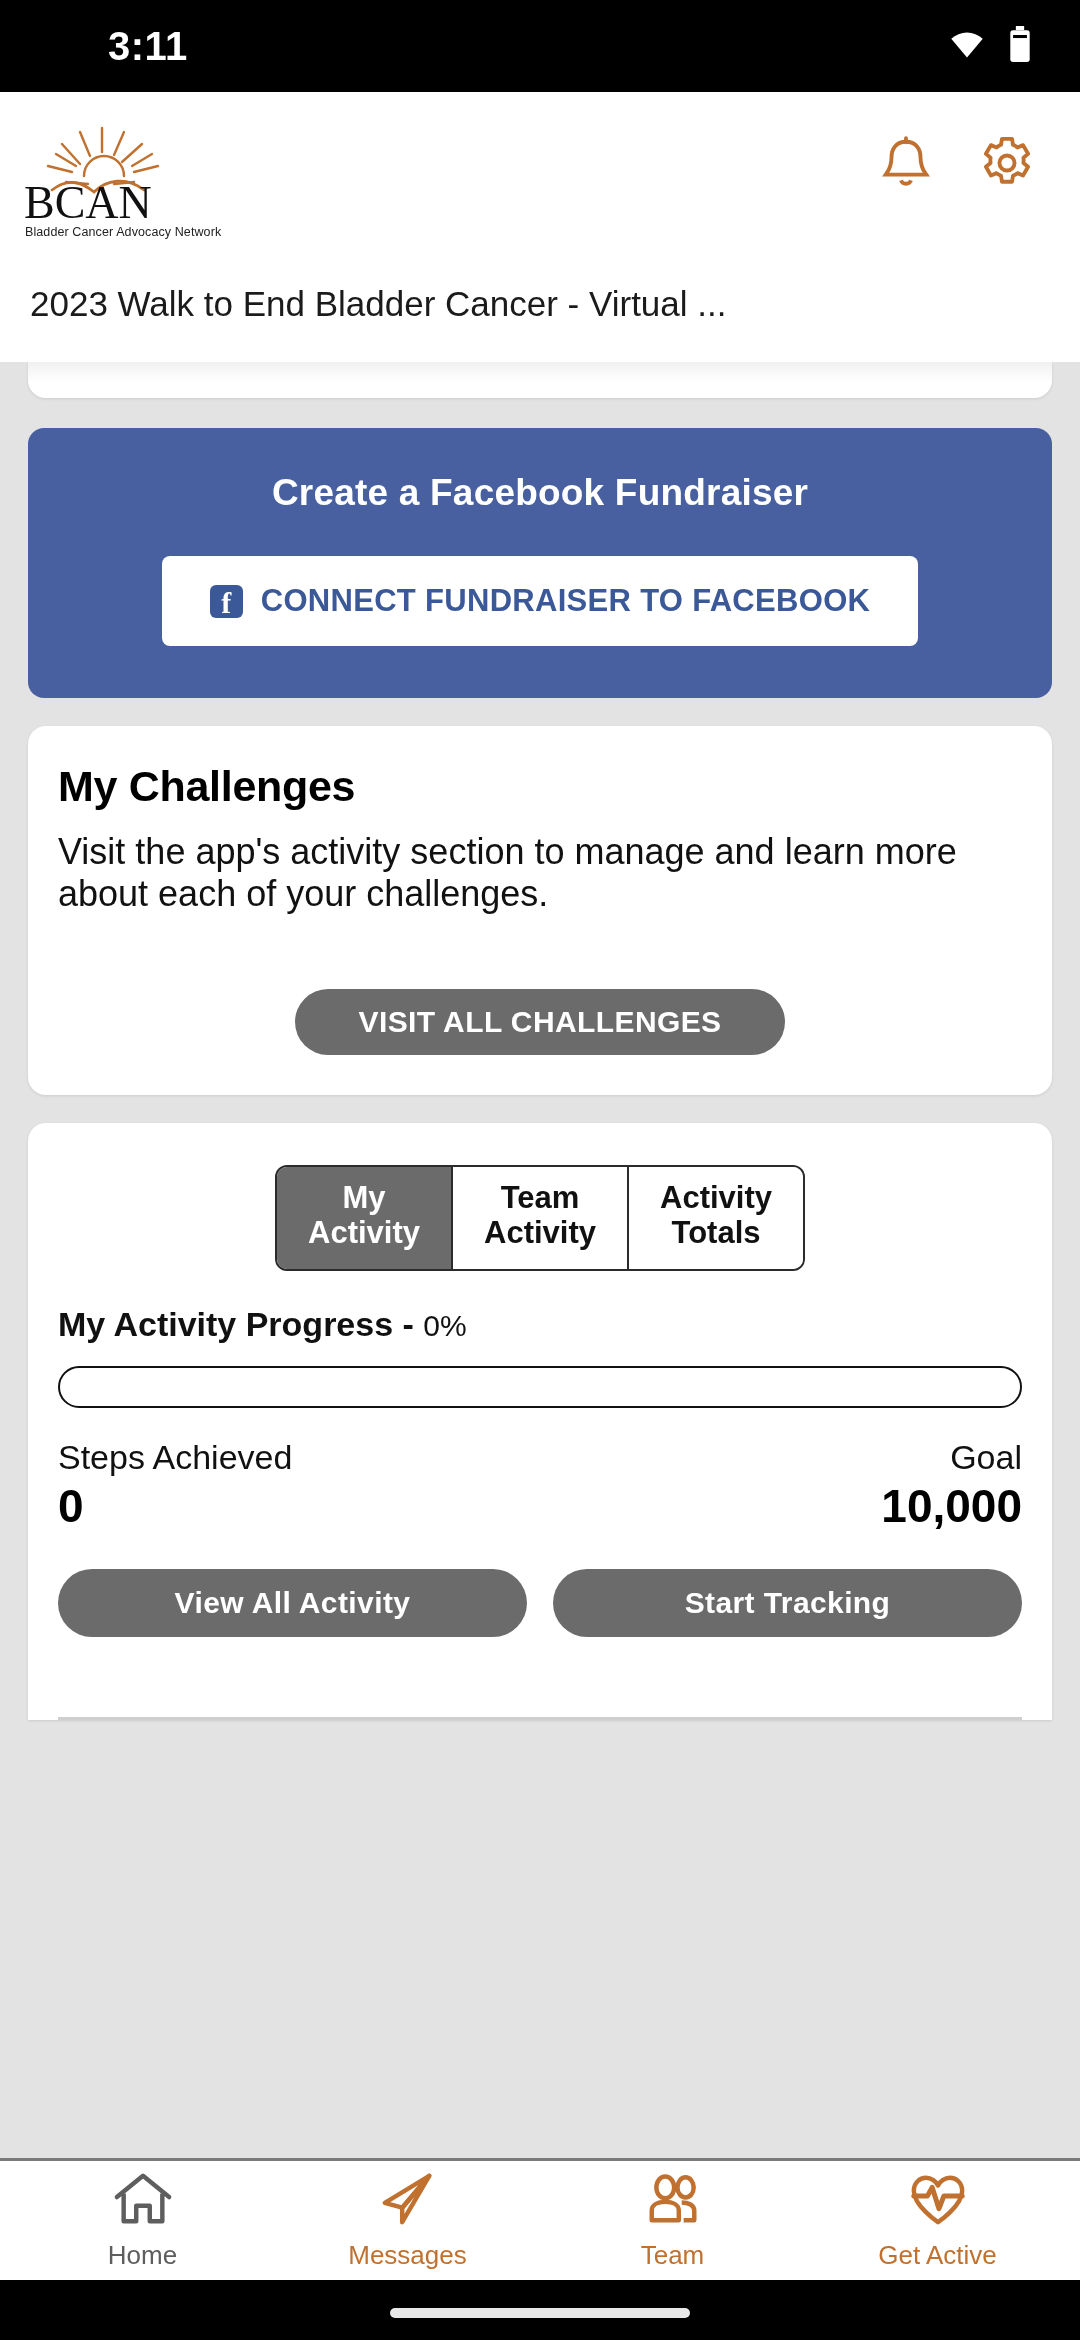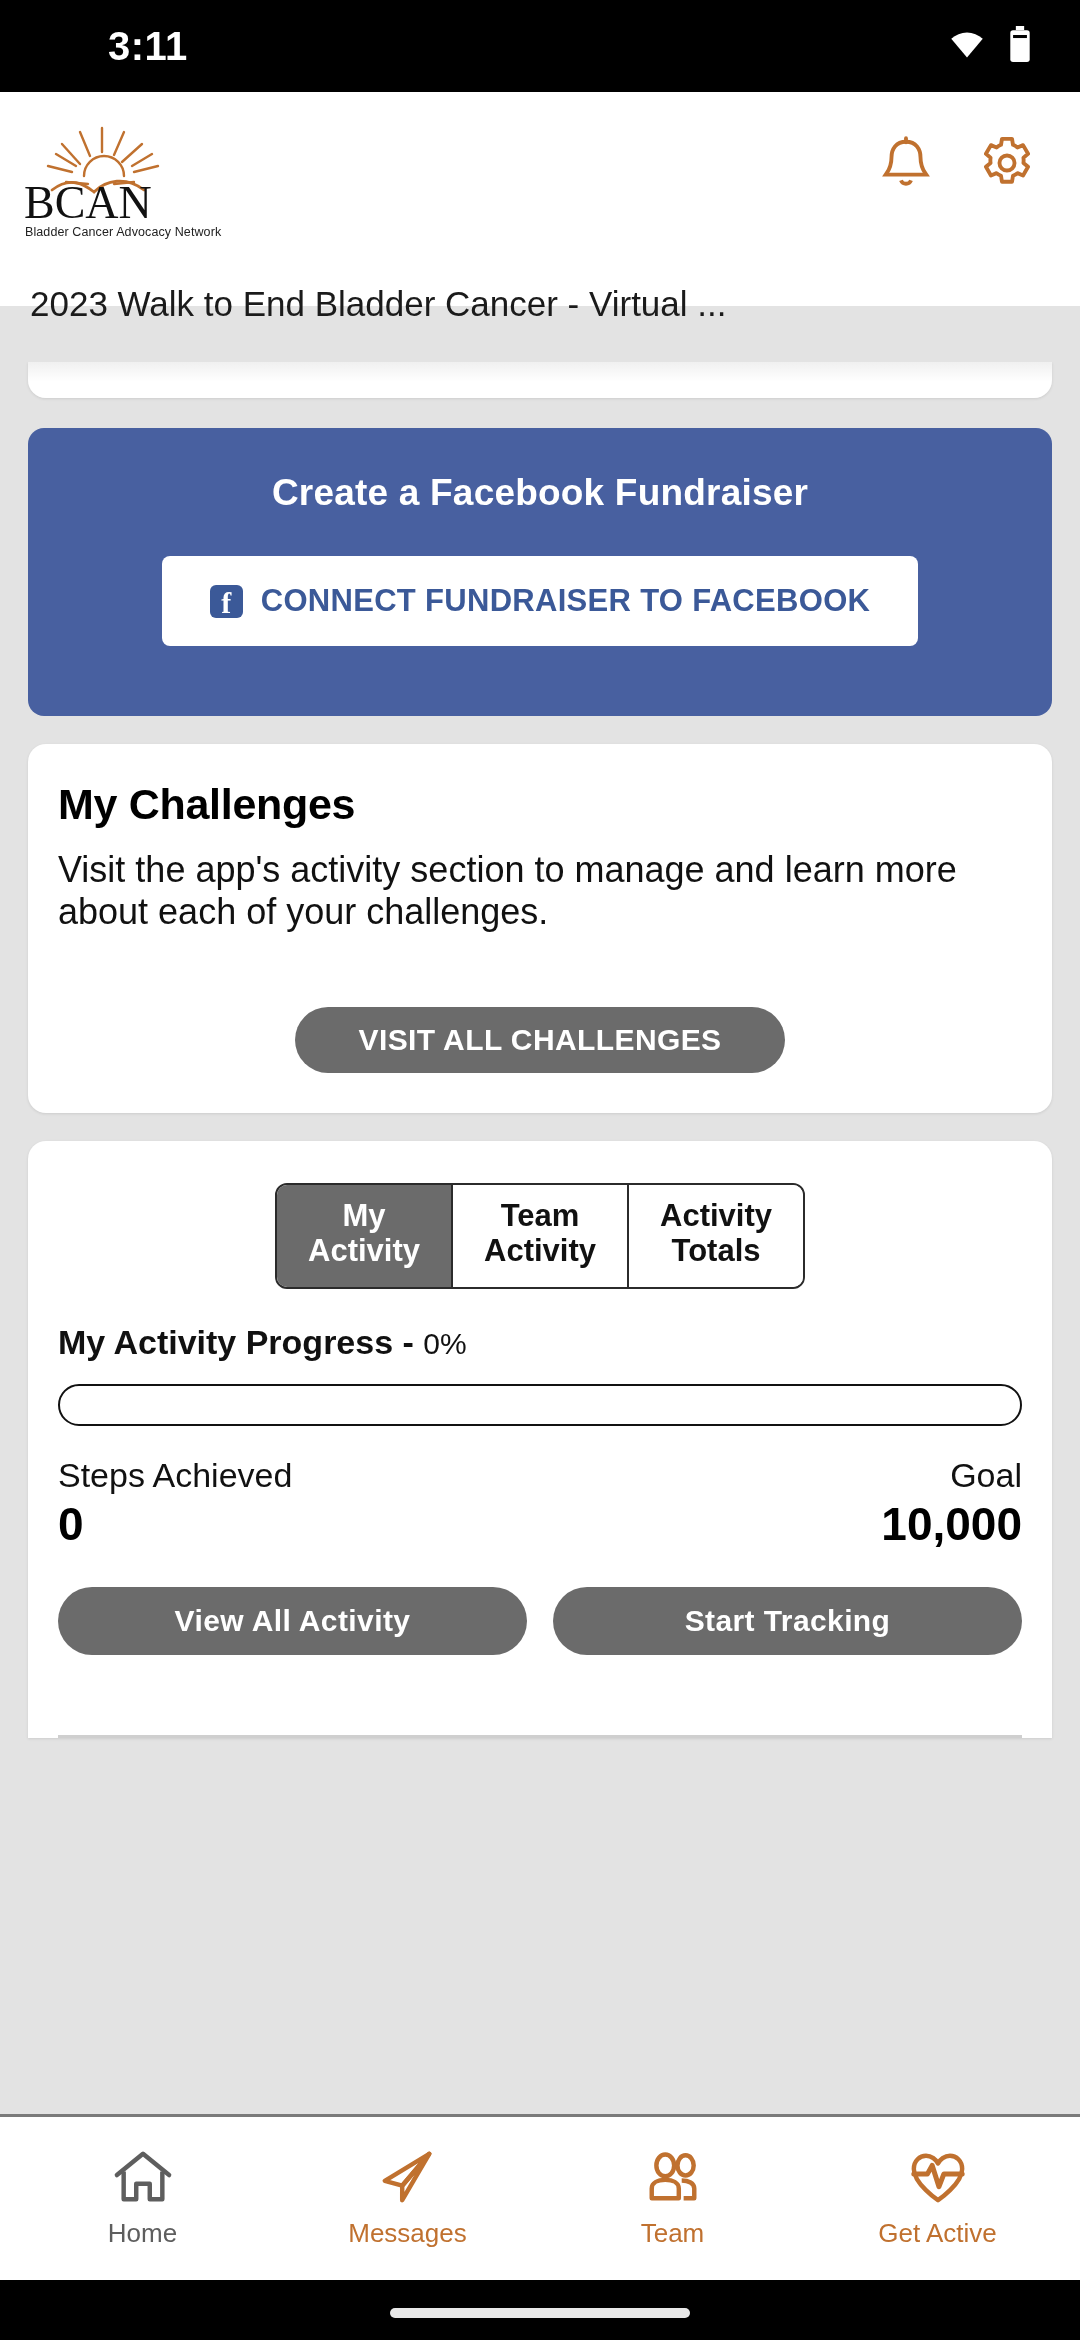--- a/index.html
+++ b/index.html
@@ -20,21 +20,21 @@
   }
   .statusbar .time {
     font-size:40px; font-weight:600; letter-spacing:0.5px;
     margin-left:108px; line-height:1;
   }
   .status-icons { display:flex; align-items:center; gap:22px; }
 
   
   .appheader {
     background:#ffffff;
-    height:214px;
+    height:270px;
     position:relative;
     padding:0;
   }
   .logo-wrap {
     position:absolute; left:22px; top:12px;
     width:200px; height:130px;
   }
   .logo-text {
     position:absolute; left:24px; top:88px;
     font-family:"Liberation Serif", serif;
@@ -74,21 +74,21 @@
     border-radius:0 0 18px 18px;
     margin-bottom:30px;
     background:linear-gradient(to bottom,#f0f0f0 0%, #ffffff 55%, #ffffff 100%);
   }
 
   
   .fb-card {
     background:#4860a0;
     border-radius:16px;
     margin:0 28px 28px 28px;
-    padding:44px 0 70px 0;
+    padding:44px 0 52px 0;
     text-align:center;
   }
   .fb-title {
     color:#fff; font-size:37px; font-weight:bold; letter-spacing:0.2px;
   }
   .fb-btn {
     display:inline-flex; align-items:center; justify-content:center; gap:18px;
     background:#fff; border-radius:8px;
     margin-top:42px;
     height:90px; width:calc(100% - 268px); min-width:0;
@@ -156,21 +156,21 @@
 
   .act-btn-row { display:flex; gap:26px; margin-top:36px; }
   .act-btn { height:68px; font-size:30px; flex:1; }
 
   .divider {
     height:3px; background:#cfcfcf; margin:80px 0 0 0;
   }
 
   
   .bottomnav {
-    position:absolute; left:0; right:0; bottom:60px; height:166px;
+    position:absolute; left:0; right:0; bottom:60px; height:122px;
     background:#fff; border-top:3px solid #7a7a7a;
     display:flex; align-items:center; justify-content:space-around;
     padding:0 10px;
   }
   .navitem {
     display:flex; flex-direction:column; align-items:center; gap:8px;
     cursor:pointer; width:180px;
   }
   .navitem .navlabel { font-size:26px; color:#c0712f; }
   .navitem.active .navlabel { color:#5e5e5e; }

